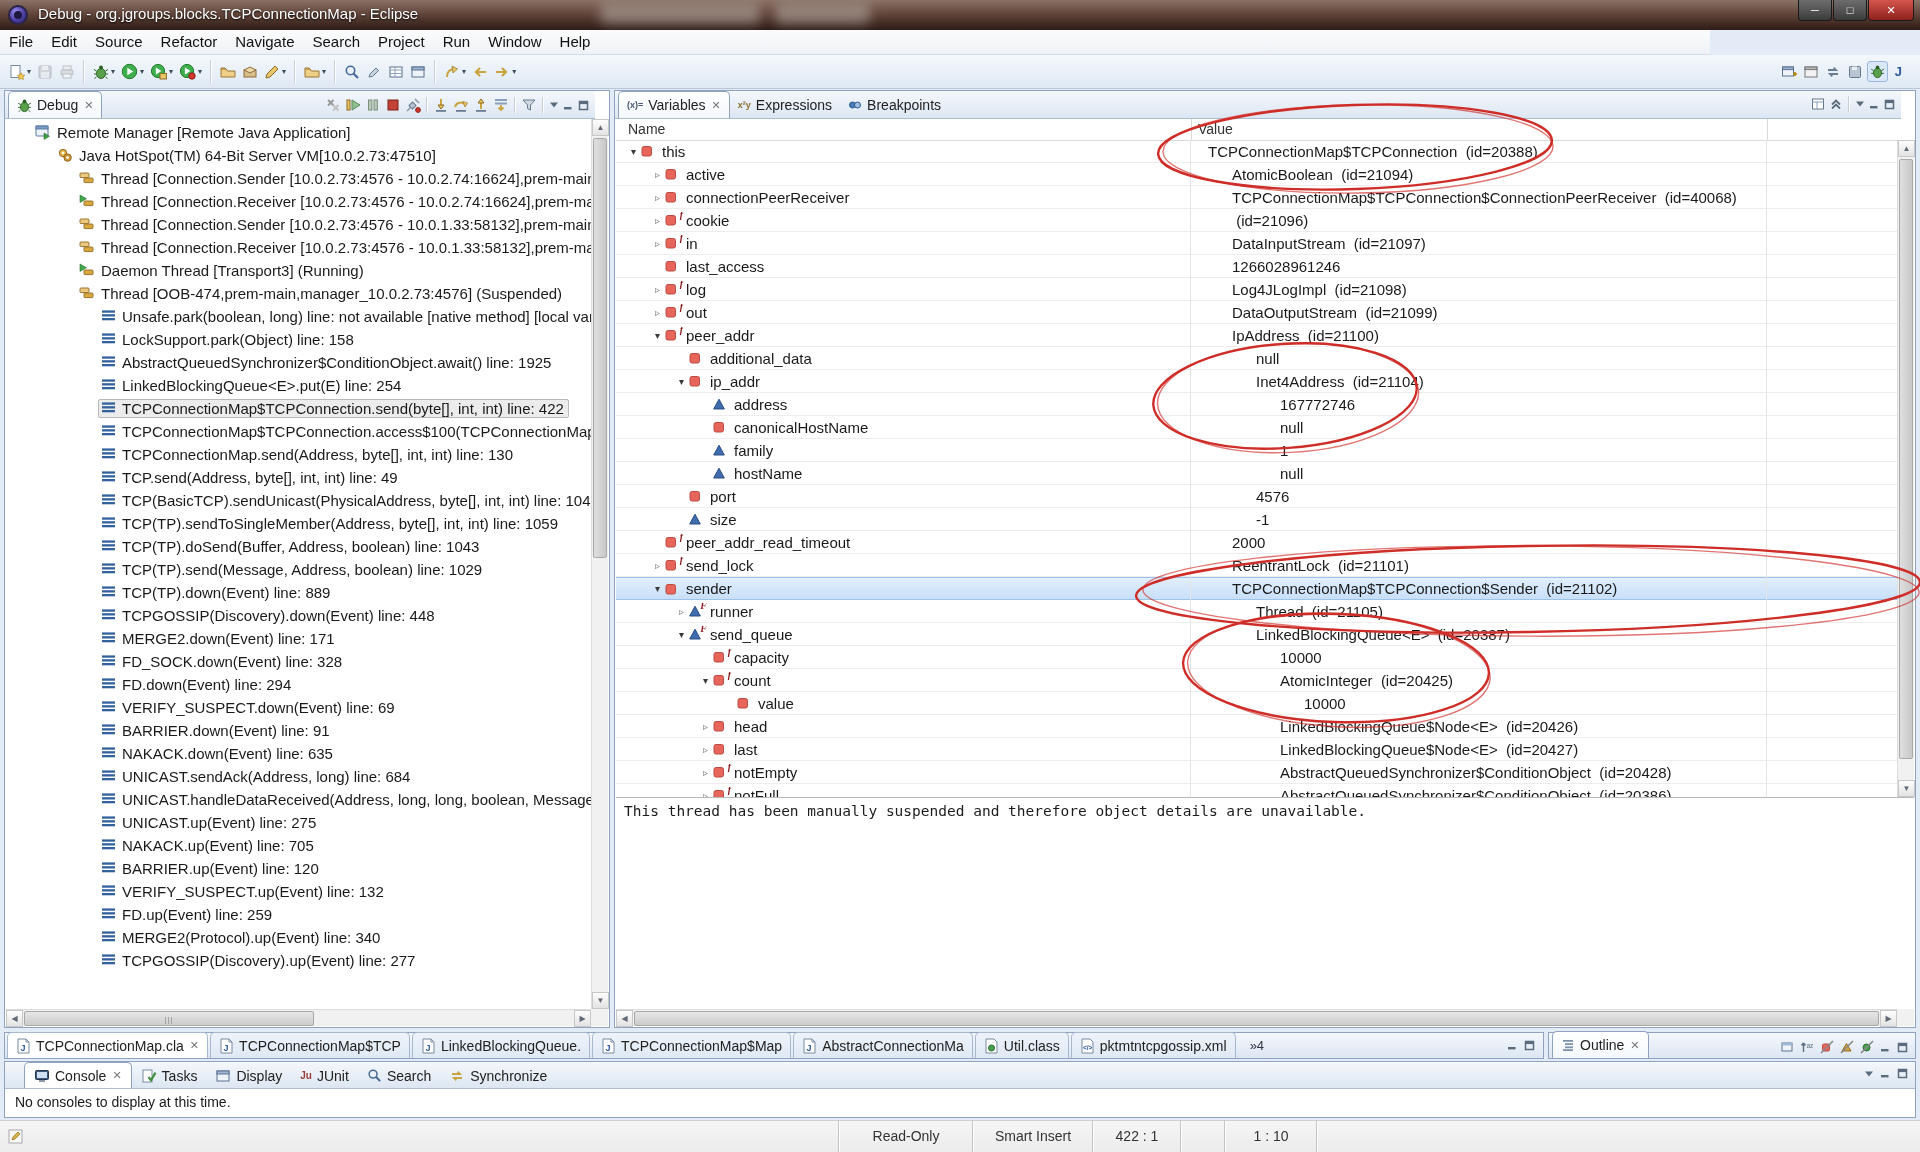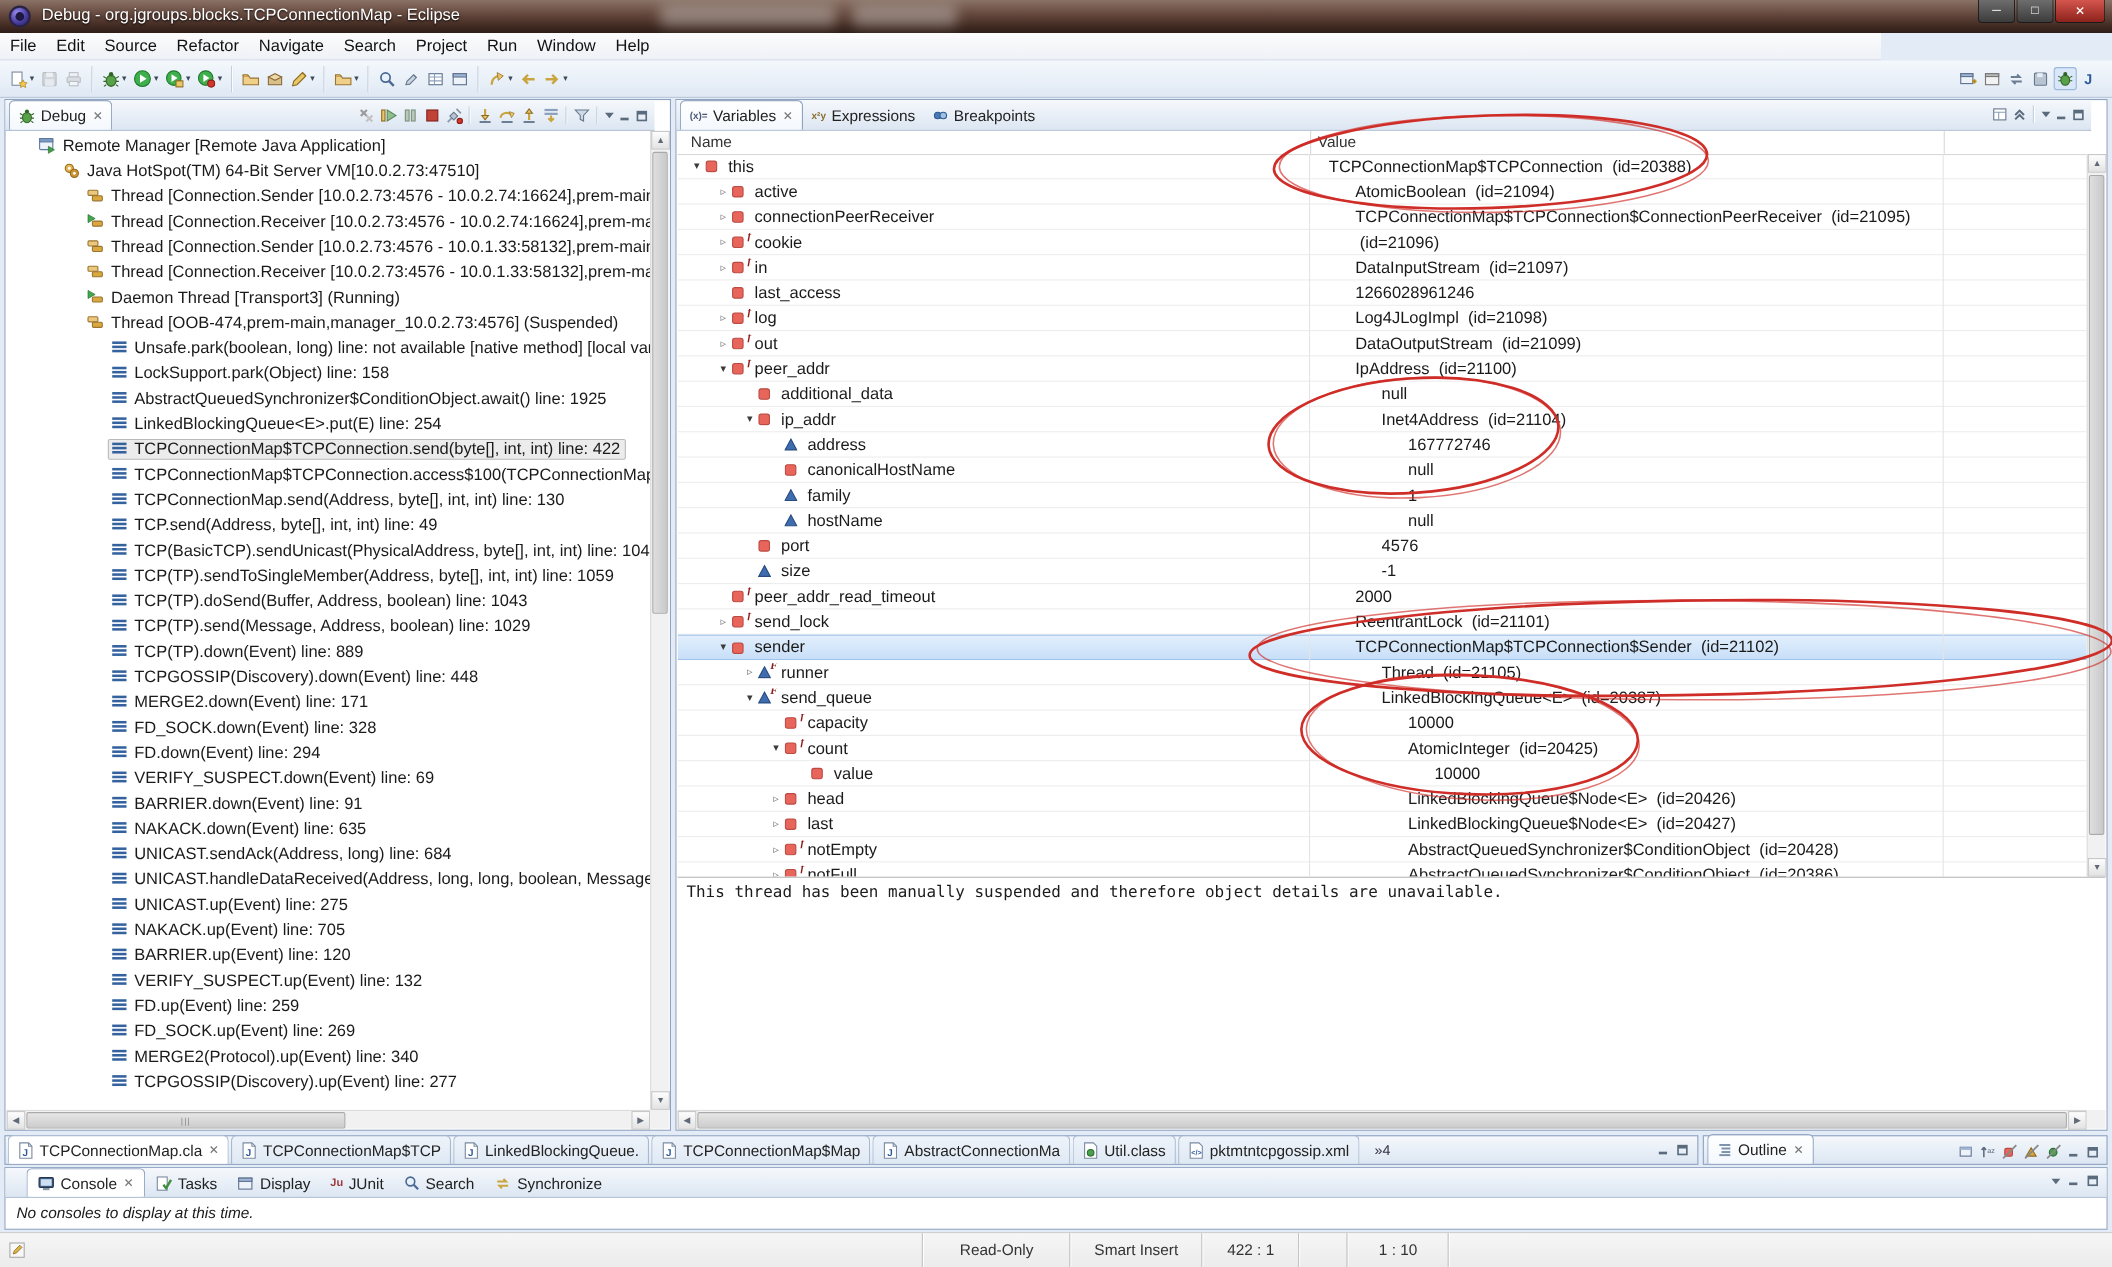--- a/index.html
+++ b/index.html
@@ -117,21 +117,21 @@
   
   #console-panel{position:absolute;left:4px;top:1061px;width:1912px;height:57px;
     background:#fff;border:1px solid #8fa3c0;box-sizing:border-box;}
   #console-head{position:absolute;left:0;top:0;right:0;height:26px;
     background:linear-gradient(#f5f8fc,#dce6f2);border-bottom:1px solid #aebdd2;
     display:flex;align-items:flex-end;font-size:14px;}
   .ctab{display:flex;align-items:center;height:25px;padding:0 9px;color:#222;white-space:pre;}
   .ctab.active{background:#fff;border:1px solid #8fa3c0;border-bottom:none;border-radius:5px 5px 0 0;margin-left:19px;}
   .ctab .ic{margin-right:5px;}
   #console-tools{position:absolute;right:4px;top:4px;display:flex;align-items:center;}
-  #console-msg{position:absolute;left:10px;top:32px;font-size:14px;color:#1a1a1a;font-style:italic;}
+  #console-msg{position:absolute;left:10px;top:32px;font-size:14px;color:#1a1a1a;}
   
   #statusbar{position:absolute;left:0;top:1120px;width:1920px;height:32px;
     background:linear-gradient(#f6f6f6,#ebebeb);border-top:1px solid #cfcfcf;font-size:14px;color:#333;}
   .scell{position:absolute;top:0;height:43px;line-height:30px;text-align:center;
     border-left:1px solid #c4c4c4;box-shadow:inset 1px 0 0 #fff;}
   #sc0{left:838px;width:134px;} #sc1{left:972px;width:120px;}
   #sc2{left:1092px;width:88px;} #sc3{left:1180px;width:44px;}
   #sc4{left:1224px;width:92px;} #sc5{left:1316px;width:60px;}
   #sb-edit{position:absolute;left:8px;top:8px;}
   
@@ -723,27 +723,20 @@
                 <rect x="1" y="6.2" width="13" height="2.3"></rect>
                 <rect x="1" y="10" width="13" height="2.3"></rect>
               </g>
             </svg></span><span class="dtxt">FD.up(Event) line: 259</span></span></div>
       <div class="drow" style="padding-left:95px"><span class="dwrap"><span class="ic"><svg width="15" height="15" viewBox="0 0 15 15">
               <g fill="#33629f">
                 <rect x="1" y="2.4" width="13" height="2.3"></rect>
                 <rect x="1" y="6.2" width="13" height="2.3"></rect>
                 <rect x="1" y="10" width="13" height="2.3"></rect>
               </g>
-            </svg></span><span class="dtxt">FD_SOCK.up(Event) line: 269</span></span></div>
-      <div class="drow" style="padding-left:95px"><span class="dwrap"><span class="ic"><svg width="15" height="15" viewBox="0 0 15 15">
-              <g fill="#33629f">
-                <rect x="1" y="2.4" width="13" height="2.3"></rect>
-                <rect x="1" y="6.2" width="13" height="2.3"></rect>
-                <rect x="1" y="10" width="13" height="2.3"></rect>
-              </g>
             </svg></span><span class="dtxt">MERGE2(Protocol).up(Event) line: 340</span></span></div>
       <div class="drow" style="padding-left:95px"><span class="dwrap"><span class="ic"><svg width="15" height="15" viewBox="0 0 15 15">
               <g fill="#33629f">
                 <rect x="1" y="2.4" width="13" height="2.3"></rect>
                 <rect x="1" y="6.2" width="13" height="2.3"></rect>
                 <rect x="1" y="10" width="13" height="2.3"></rect>
               </g>
             </svg></span><span class="dtxt">TCPGOSSIP(Discovery).up(Event) line: 277</span></span></div>
     </div>
   <div class="vscroll" id="debug-vscroll">
@@ -830,21 +823,21 @@
       <div class="vrow">
         <span class="vname" style="padding-left:34px"><span class="tw">▹</span><span class="fic"><svg width="12" height="12" viewBox="0 0 12 12">
               <rect x="1" y="1.5" width="9.5" height="9.5" rx="2" fill="#e8655c" stroke="#bb4a42"></rect>
             </svg></span><span class="ntxt">active</span></span>
         <span class="vval">AtomicBoolean  (id=21094)</span>
       </div>
       <div class="vrow">
         <span class="vname" style="padding-left:34px"><span class="tw">▹</span><span class="fic"><svg width="12" height="12" viewBox="0 0 12 12">
               <rect x="1" y="1.5" width="9.5" height="9.5" rx="2" fill="#e8655c" stroke="#bb4a42"></rect>
             </svg></span><span class="ntxt">connectionPeerReceiver</span></span>
-        <span class="vval">TCPConnectionMap$TCPConnection$ConnectionPeerReceiver  (id=21095)</span>
+        <span class="vval">TCPConnectionMap$TCPConnection$ConnectionPeerReceiver  (id=40068)</span>
       </div>
       <div class="vrow">
         <span class="vname" style="padding-left:34px"><span class="tw">▹</span><span class="fic"><svg width="12" height="12" viewBox="0 0 12 12">
               <rect x="1" y="1.5" width="9.5" height="9.5" rx="2" fill="#e8655c" stroke="#bb4a42"></rect>
             </svg><span class="fm">f</span></span><span class="ntxt">cookie</span></span>
         <span class="vval"> (id=21096)</span>
       </div>
       <div class="vrow">
         <span class="vname" style="padding-left:34px"><span class="tw">▹</span><span class="fic"><svg width="12" height="12" viewBox="0 0 12 12">
               <rect x="1" y="1.5" width="9.5" height="9.5" rx="2" fill="#e8655c" stroke="#bb4a42"></rect>

